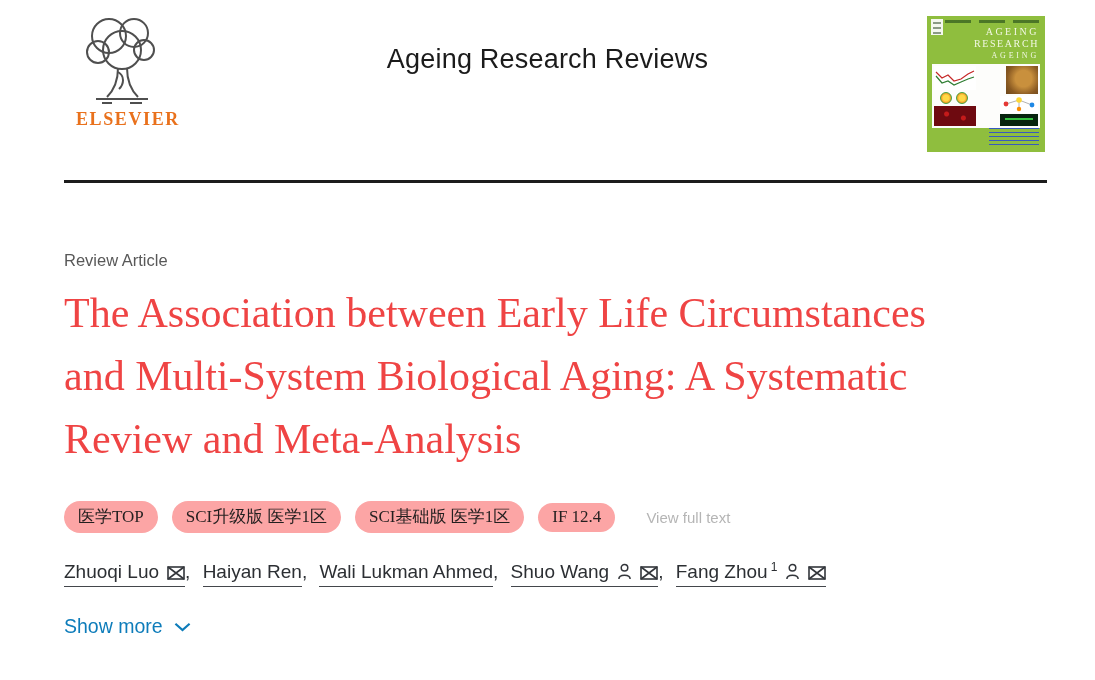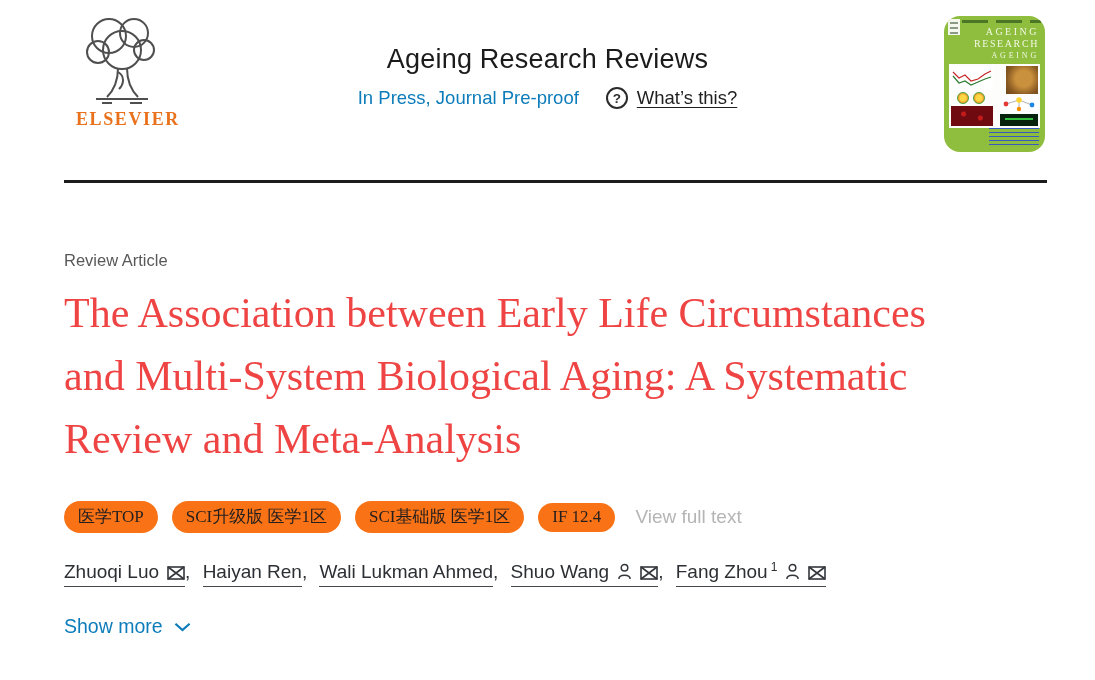--- a/index.html
+++ b/index.html
@@ -26,22 +26,22 @@
   .status-link { color:#0d7cba; cursor:pointer; }
   .q-icon {
     width:22px; height:22px; border:2px solid #2b2b2b; border-radius:50%;
     display:inline-flex; align-items:center; justify-content:center;
     font-size:13.5px; font-weight:bold; color:#2b2b2b; margin:0 9px 0 27px; cursor:pointer;
   }
   .whats-this { color:#1f1f1f; text-decoration:underline; text-underline-offset:3px; cursor:pointer; }
 
   
   .cover {
-    position:absolute; right:50px; top:16px; width:101px; height:136px;
-    background:#8fbe3e; cursor:pointer; overflow:hidden;border-radius:16px;
+    position:absolute; right:50px; top:16px; width:118px; height:136px;
+    background:#8fbe3e; cursor:pointer; overflow:hidden;
   }
   .cover-topstrip { position:absolute; left:18px; top:4px; right:4px; height:3px;
     background:repeating-linear-gradient(to right, rgba(20,60,20,.55) 0 26px, transparent 26px 34px); }
   .cover-elsbox { position:absolute; left:4px; top:3px; width:12px; height:16px; background:#f4f7ee; }
   .cover-elsbox span { display:block; margin:3px 2px 0; height:2px; background:#8a9a84; }
   .cover-title { position:absolute; top:10px; right:6px; left:6px; text-align:right;
     font-family:"Liberation Serif", serif; color:#f2f8e4; }
   .cover-title .l1 { font-size:10px; letter-spacing:2.5px; line-height:12px; }
   .cover-title .l2 { font-size:10px; letter-spacing:1.6px; line-height:12px; }
   .cover-title .l3 { font-size:8px;  letter-spacing:2.8px; line-height:11px; }
@@ -70,24 +70,24 @@
   main { padding:68px 48px 0 64px; }
   .type-label { font-size:16.5px; color:#585858; }
   .article-title {
     margin-top:12px; max-width:905px;
     font-family:"Liberation Serif", serif; font-weight:normal;
     font-size:42px; line-height:63px; color:#ef4444;
   }
 
   .badges-row { margin-top:30px; display:flex; align-items:center; gap:14px; }
   .badge {
-    background:#f97316; color:#231f1f; font-family:"Liberation Serif", serif;
+    background:#fca5a5; color:#231f1f; font-family:"Liberation Serif", serif;
     font-size:17px; padding:4px 14px 5px; border-radius:17px; white-space:nowrap;
   }
-  .view-full-text { font-size:19px; color:#b5b5b5; margin-left:6px; cursor:pointer; }
+  .view-full-text { font-size:15px; color:#b5b5b5; margin-left:17px; cursor:pointer; }
 
   .authors-row { margin-top:20px; font-size:19px; color:#2c2f33; line-height:2; }
   .author-link { border-bottom:1.6px solid #43464b; padding-bottom:4px; cursor:pointer; }
   .comma { margin-right:7px; }
   .a-icon { fill:none; stroke:#33363b; stroke-width:1.6; vertical-align:-2px; margin-left:8px; }
   .env { width:18px; height:14px; }
   .per { width:15px; height:17px; }
   .a-sup { font-size:12px; vertical-align:super; margin-left:3px; }
 
   .show-more {
@@ -110,25 +110,20 @@
       <circle cx="66" cy="40" r="10"></circle>
       <path d="M40 58 C40 72 36 80 29 87 M49 58 C49 72 53 80 60 87"></path>
       <path d="M40 62 C47 66 46 74 41 79"></path>
       <path d="M18 89 H70 M24 93 H34 M52 93 H64"></path>
     </svg>
     <div class="logo-word">ELSEVIER</div>
   </div>
 
   <div class="center-block">
     <h1 class="journal-title">Ageing Research Reviews</h1>
-    <div class="status-row">
-      <span class="status-link">In Press, Journal Pre-proof</span>
-      <span class="q-icon">?</span>
-      <span class="whats-this">What’s this?</span>
-    </div>
   </div>
 
   <div class="cover">
     <div class="cover-topstrip"></div>
     <div class="cover-elsbox">
         <span></span>
         <span></span>
         <span></span>
       </div>
     <div class="cover-title">

